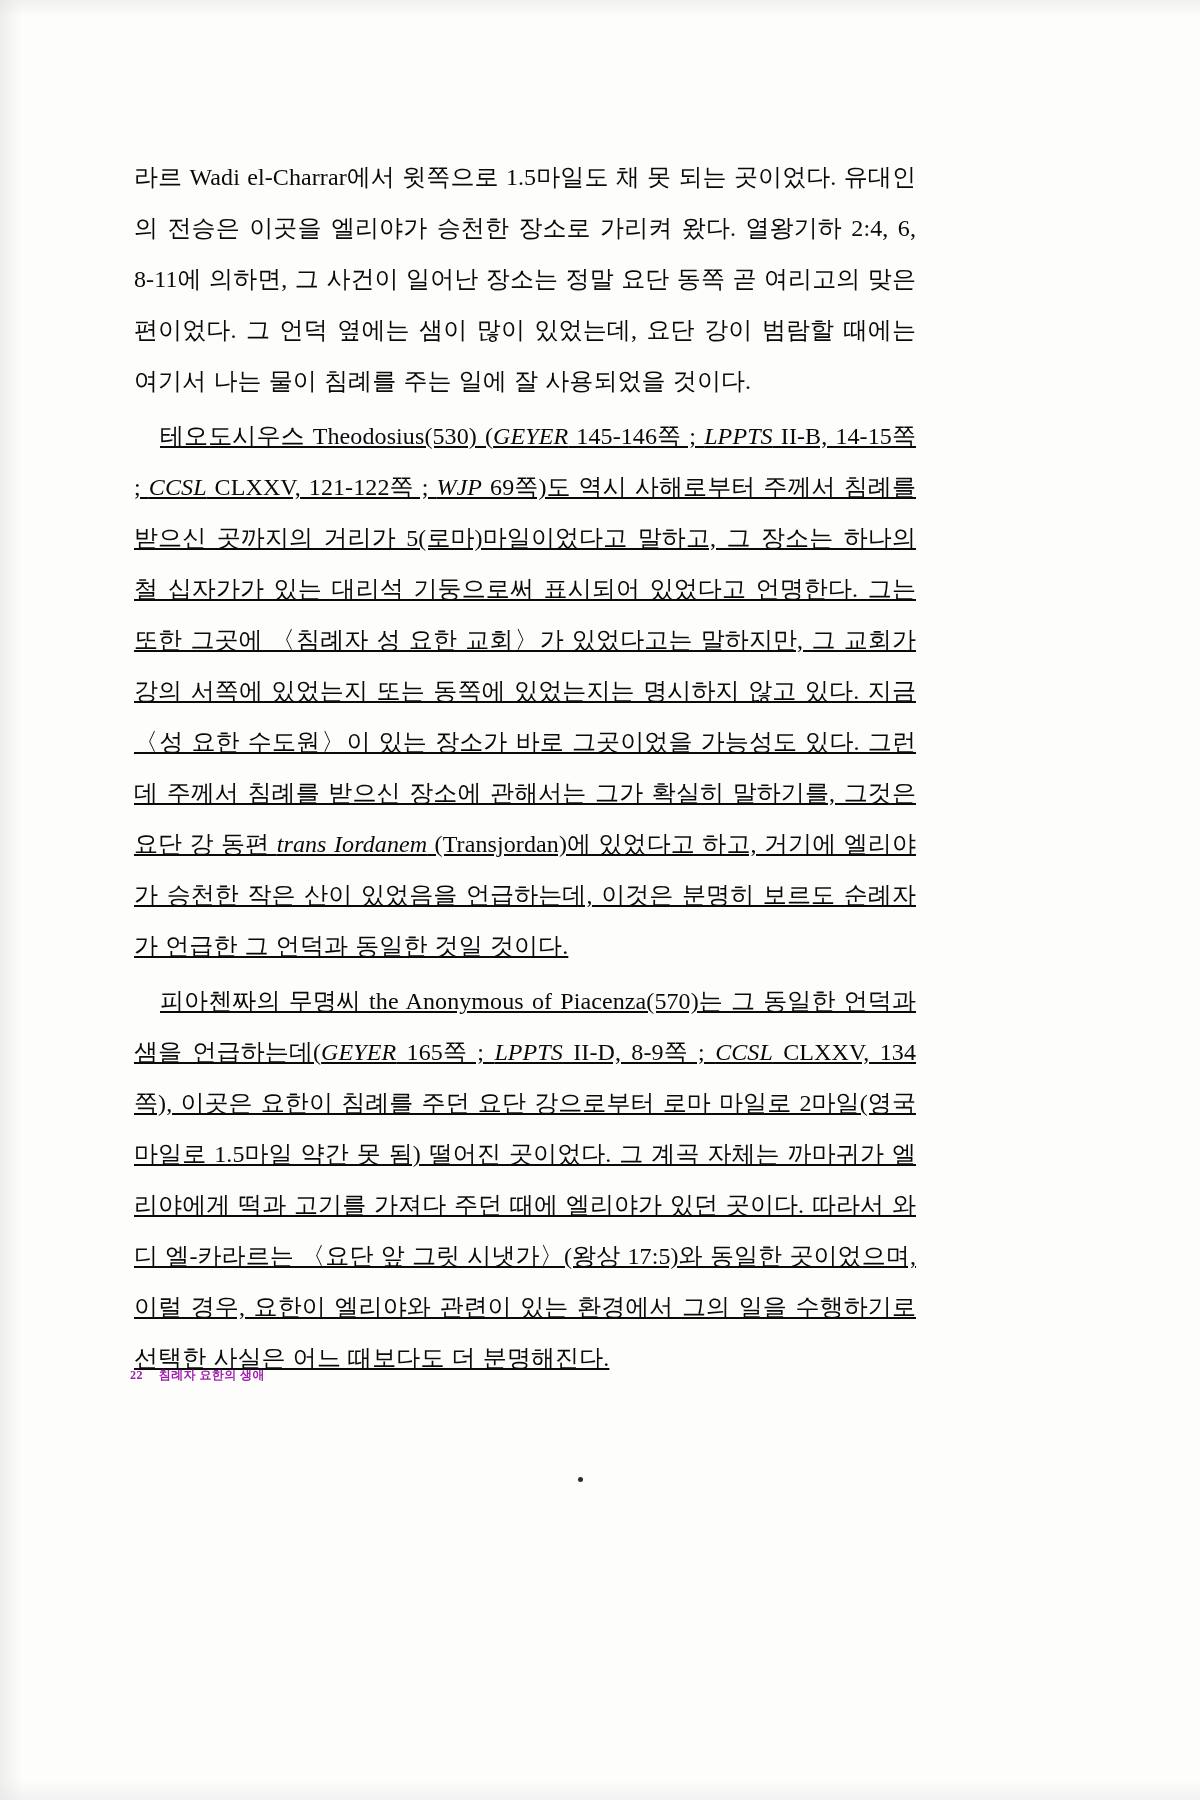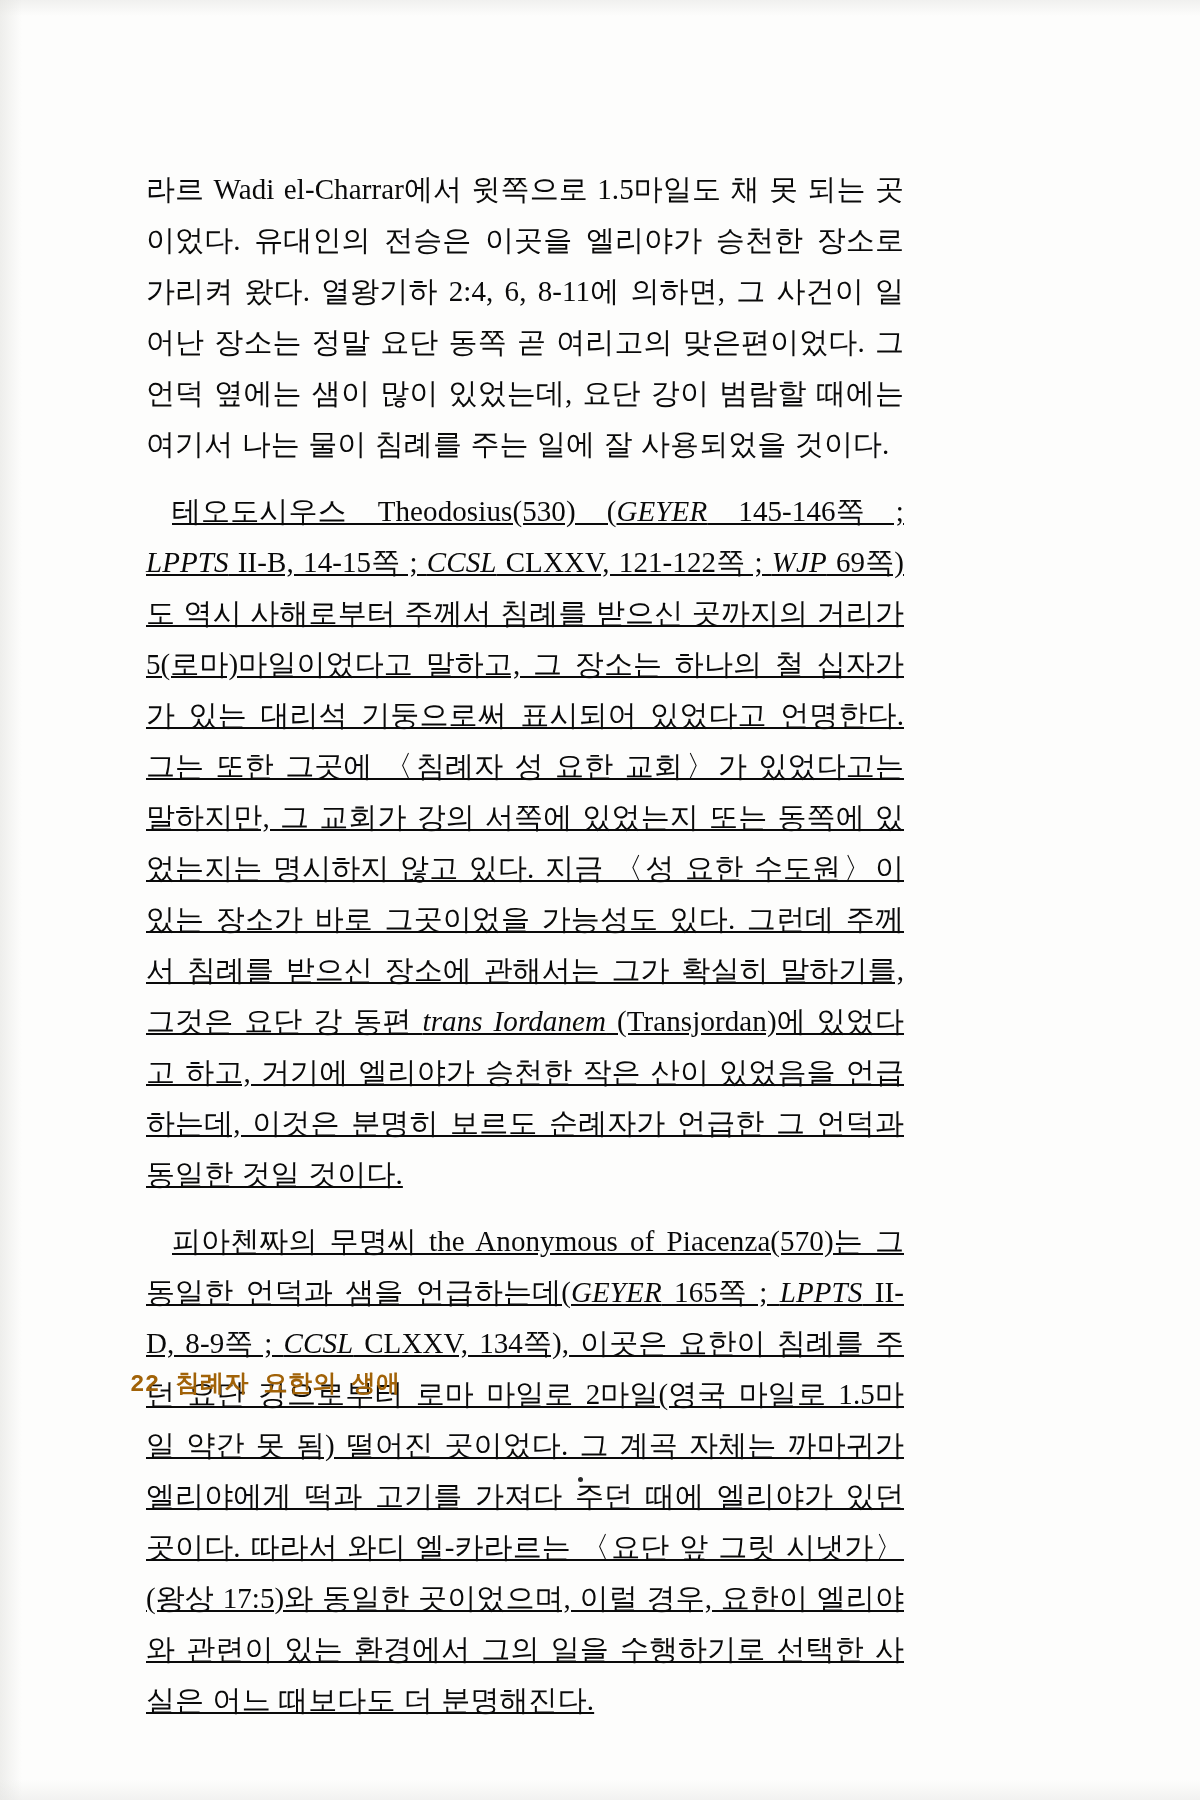--- a/index.html
+++ b/index.html
@@ -22,46 +22,46 @@
     height: 1800px;
     background: #fdfdfc;
   }
   .text-column {
     position: absolute;
     left: 130px;
     top: 148px;
     width: 790px;
   }
   p.para {
-    margin: 16px;
-    font-size: 29px;
+    margin: 4px;
+    font-size: 24px;
     line-height: 51px;
     text-align: justify;
     text-justify: inter-character;
     letter-spacing: 0.1px;
     word-spacing: 1px;
     color: #0a0a0a;
   }
   p.para + p.para {
     text-indent: 26px;
     text-decoration: underline;
   }
   .ital {
     font-style: italic;
   }
   .footer {
     position: absolute;
     left: 130px;
     top: 1367px;
     width: 790px;
-    font-size: 24px;
+    font-size: 12px;
     font-weight: bold;
-    color: #a16207;
+    color: #a21caf;
     letter-spacing: 0.4px;
-    font-family: Liberation Mono, monospace;
+    font-family: Liberation Serif, serif;
   }
   .footer .page-num {
     margin-right: 16px;
   }
   .centre-dot {
     position: absolute;
     left: 578px;
     top: 1477px;
     width: 5px;
     height: 5px;

